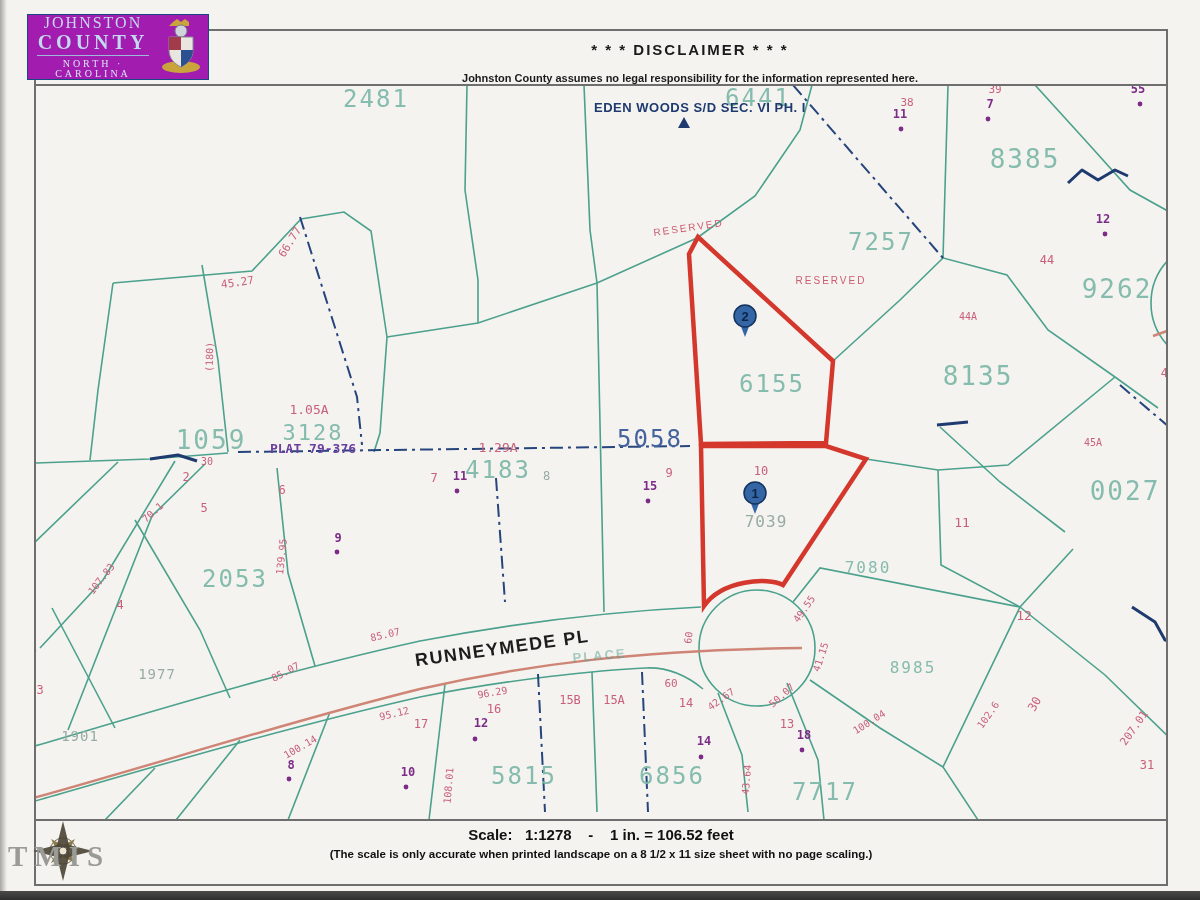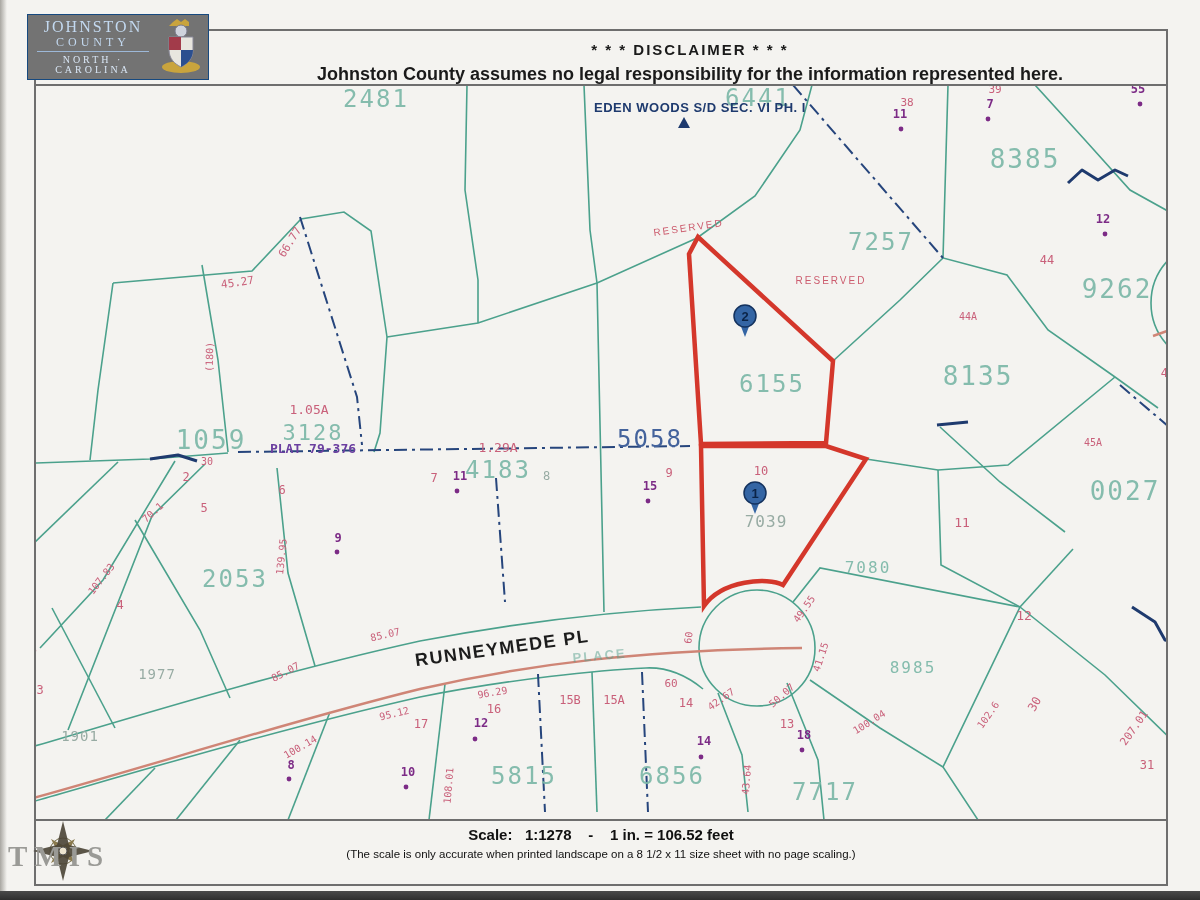--- a/index.html
+++ b/index.html
@@ -27,34 +27,34 @@
   .plat{fill:#6b3fa0;font-weight:bold;font-family:"DejaVu Sans Mono",monospace;}
   .res{fill:#cc5c6e;letter-spacing:2px;font-family:"Liberation Sans",sans-serif;}
   .navylab{fill:#1e3a6e;font-weight:bold;font-family:"Liberation Sans",sans-serif;letter-spacing:.5px;}
   .street{fill:#1c1c1c;font-weight:bold;font-family:"Liberation Sans",sans-serif;letter-spacing:1.5px;}
   .ghost{fill:#57a08e;opacity:.5;font-weight:bold;font-family:"Liberation Sans",sans-serif;letter-spacing:2px;}
   .addot{fill:#7c2b86;}
   .pin-c{fill:#3465a4;stroke:#14325e;stroke-width:1.5;}
   .pin-t{fill:#3465a4;}
   .pin-n{fill:#0b2447;font-weight:bold;font-family:"Liberation Sans",sans-serif;text-anchor:middle;}
   
-  .logo{position:absolute;left:27px;top:14px;width:182px;height:66px;background:#737373;
+  .logo{position:absolute;left:27px;top:14px;width:182px;height:66px;background:#a21caf;
         display:flex;align-items:center;z-index:4;box-shadow:0 0 0 1px #16497f inset;}
   .logo-text{flex:1;text-align:center;color:#c3d9f0;font-family:"Liberation Serif",serif;line-height:1;}
   .logo-l1{font-size:16px;letter-spacing:2px;}
-  .logo-l2{font-size:12px;letter-spacing:4px;margin-top:1px;}
+  .logo-l2{font-size:20px;letter-spacing:4px;margin-top:1px;font-weight:bold;}
   .logo-rule{height:1px;background:#9db8d8;margin:3px 10px;}
   .logo-l3{font-size:10px;letter-spacing:3px;color:#d9e6f5;}
   .disclaimer{position:absolute;left:220px;top:30px;width:940px;text-align:center;z-index:3;color:#1a1a1a;}
   .disc-title{font-size:15px;font-weight:bold;letter-spacing:2px;margin-top:11px;}
-  .disc-body{font-size:18px;font-weight:bold;margin-top:6px;}
+  .disc-body{font-size:11px;font-weight:bold;margin-top:14px;}
   
   .scale-wrap{position:absolute;left:35px;top:826px;width:1132px;text-align:center;z-index:3;color:#111;}
   .scale-line{font-size:15px;font-weight:bold;white-space:pre;}
-  .scale-note{font-size:11.5px;font-weight:normal;margin-top:5px;}
+  .scale-note{font-size:11.5px;font-weight:bold;margin-top:5px;}
   .credit{position:absolute;left:1020px;top:843px;width:160px;text-align:center;z-index:3;
           color:#2c3f6b;font-weight:bold;font-size:12px;line-height:1.3;}
   .tmis{position:absolute;left:8px;top:840px;z-index:2;color:#9a9a96;font-size:29px;
         font-weight:bold;letter-spacing:7px;font-family:"Liberation Serif",serif;}
 </style>
 </head>
 <body>
 
 <div class="sheet">
 

